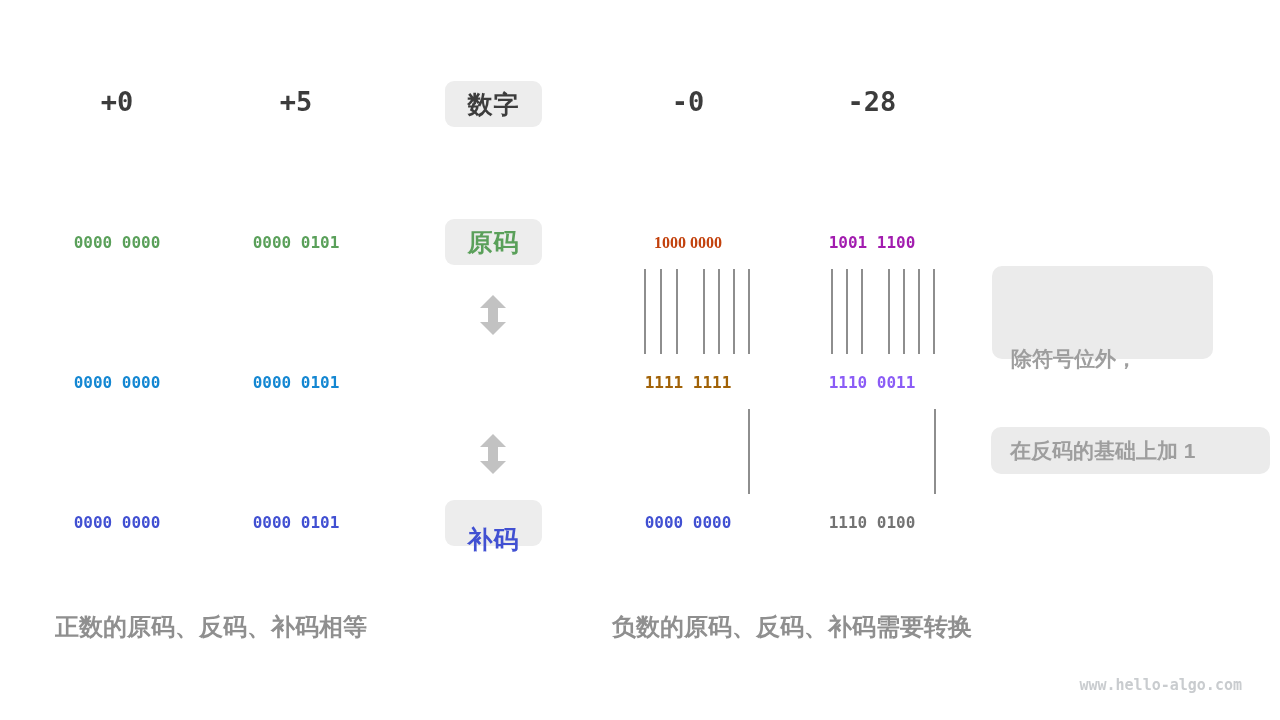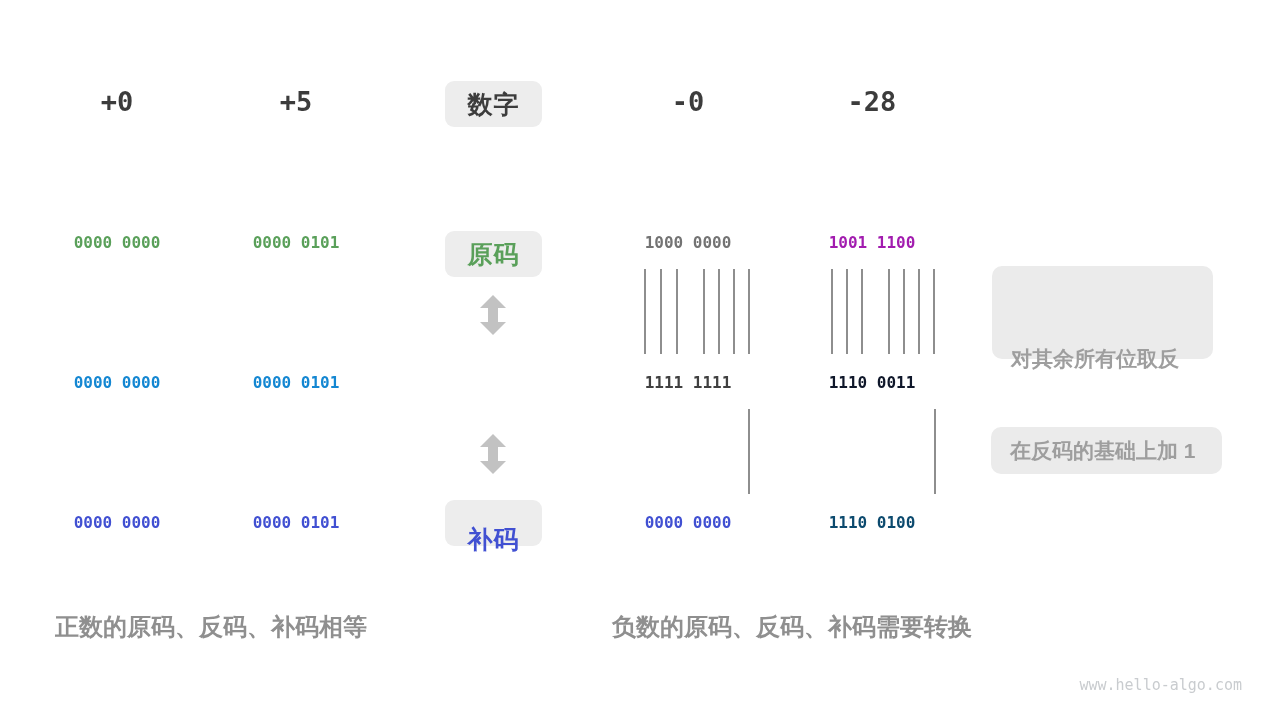--- a/index.html
+++ b/index.html
@@ -28,47 +28,47 @@
   .arrow { position:absolute; left:479px; width:28px; height:40px; }
   .tick { position:absolute; width:1.5px; background:#8E8E8E; }
   .t1 { top:269px; height:85px; }
   .t2 { top:409px; height:85px; }
   .note {
     position:absolute; background:#EBEBEB; border-radius:10px;
     color:#9E9E9E; font-weight:bold; font-size:21px; box-sizing:border-box;
     white-space:pre;
   }
   .note1 { left:992px; top:266px; width:221px; height:93px; padding:15px 0 0 19px; line-height:31px; }
-  .note2 { left:991px; top:427px; width:231px; height:47px; line-height:47px; padding-left:19px; }
+  .note2 { left:991px; top:427px; width:279px; height:47px; line-height:47px; padding-left:19px; }
   .caption { position:absolute; top:611px; font-size:24px; font-weight:bold; color:#8F8F8F; white-space:pre; }
   .cap1 { left:55px; } .cap2 { left:612px; }
   .watermark {
     position:absolute; right:38px; top:676px;
-    font-family:"DejaVu Sans Mono", monospace; font-size:15px; color:#C9CCCF;
+    font-family:"DejaVu Sans Mono", monospace; font-size:15px; color:#C9CCCF;font-weight:bold;
   }
 </style>
 </head>
 <body>
 
 <div class="canvas">
 
   <div class="hdr c1" style="color: rgb(60, 60, 60);">+0</div>
   <div class="hdr c2" style="color: rgb(60, 60, 60);">+5</div>
   <div class="tag" style="top:81px">
     <span style="color: rgb(60, 60, 60);">数字</span>
   </div>
   <div class="hdr c4" style="color: rgb(60, 60, 60);">-0</div>
   <div class="hdr c5" style="color: rgb(60, 60, 60);">-28</div>
 
   <div class="bin r1 c1" style="color: rgb(90, 160, 90);">0000 0000</div>
   <div class="bin r1 c2" style="color: rgb(90, 160, 90);">0000 0101</div>
-  <div class="tag" style="top:231px">
+  <div class="tag" style="top:219px">
     <span style="color: rgb(90, 160, 90);">原码</span>
   </div>
-  <div class="bin r1 c4" style="color: #737373;">1000 0000</div>
+  <div class="bin r1 c4" style="color: #c2410c; font-family: Liberation Serif, serif;">1000 0000</div>
   <div class="bin r1 c5" style="color: #a21caf;">1001 1100</div>
 
   <div class="tick t1" style="left:644px"></div>
   <div class="tick t1" style="left:660px"></div>
   <div class="tick t1" style="left:676px"></div>
   <div class="tick t1" style="left:703px"></div>
   <div class="tick t1" style="left:718px"></div>
   <div class="tick t1" style="left:733px"></div>
   <div class="tick t1" style="left:748px"></div>
   <div class="tick t1" style="left:831px"></div>
@@ -82,43 +82,44 @@
   <div class="arrow" style="top:295px">
     <svg width="28" height="40" viewBox="0 0 28 40">
       <polygon points="14,0 27,13 1,13" fill="#C2C2C2"></polygon>
       <rect x="9" y="12" width="10" height="16" fill="#C2C2C2"></rect>
       <polygon points="14,40 27,27 1,27" fill="#C2C2C2"></polygon>
     </svg>
   </div>
 
   <div class="bin r2 c1" style="color: rgb(20, 135, 210);">0000 0000</div>
   <div class="bin r2 c2" style="color: rgb(20, 135, 210);">0000 0101</div>
-  <div class="bin r2 c4" style="color: #404040;">1111 1111</div>
-  <div class="bin r2 c5" style="color: #0f172a;">1110 0011</div>
+  <div class="bin r2 c4" style="color: #a16207;">1111 1111</div>
+  <div class="bin r2 c5" style="color: #8b5cf6;">1110 0011</div>
 
   <div class="tick t2" style="left:748px"></div>
   <div class="tick t2" style="left:934px"></div>
 
   <div class="arrow" style="top:434px">
     <svg width="28" height="40" viewBox="0 0 28 40">
       <polygon points="14,0 27,13 1,13" fill="#C2C2C2"></polygon>
       <rect x="9" y="12" width="10" height="16" fill="#C2C2C2"></rect>
       <polygon points="14,40 27,27 1,27" fill="#C2C2C2"></polygon>
     </svg>
   </div>
 
   <div class="bin r3 c1" style="color: rgb(65, 80, 210);">0000 0000</div>
   <div class="bin r3 c2" style="color: rgb(65, 80, 210);">0000 0101</div>
   <div class="tag" style="top:500px">
     <span style="color: rgb(65, 80, 210); margin-top: 32px;">补码</span>
   </div>
   <div class="bin r3 c4" style="color: rgb(65, 80, 210);">0000 0000</div>
-  <div class="bin r3 c5" style="color: #0c4a6e;">1110 0100</div>
+  <div class="bin r3 c5" style="color: #737373;">1110 0100</div>
 
   <div class="note note1">
+    <div>除符号位外，</div>
     <div>对其余所有位取反</div>
   </div>
   <div class="note note2">在反码的基础上加 1</div>
 
   <div class="caption cap1">正数的原码、反码、补码相等</div>
   <div class="caption cap2">负数的原码、反码、补码需要转换</div>
 
   <div class="watermark">www.hello-algo.com</div>
 
 </div>

